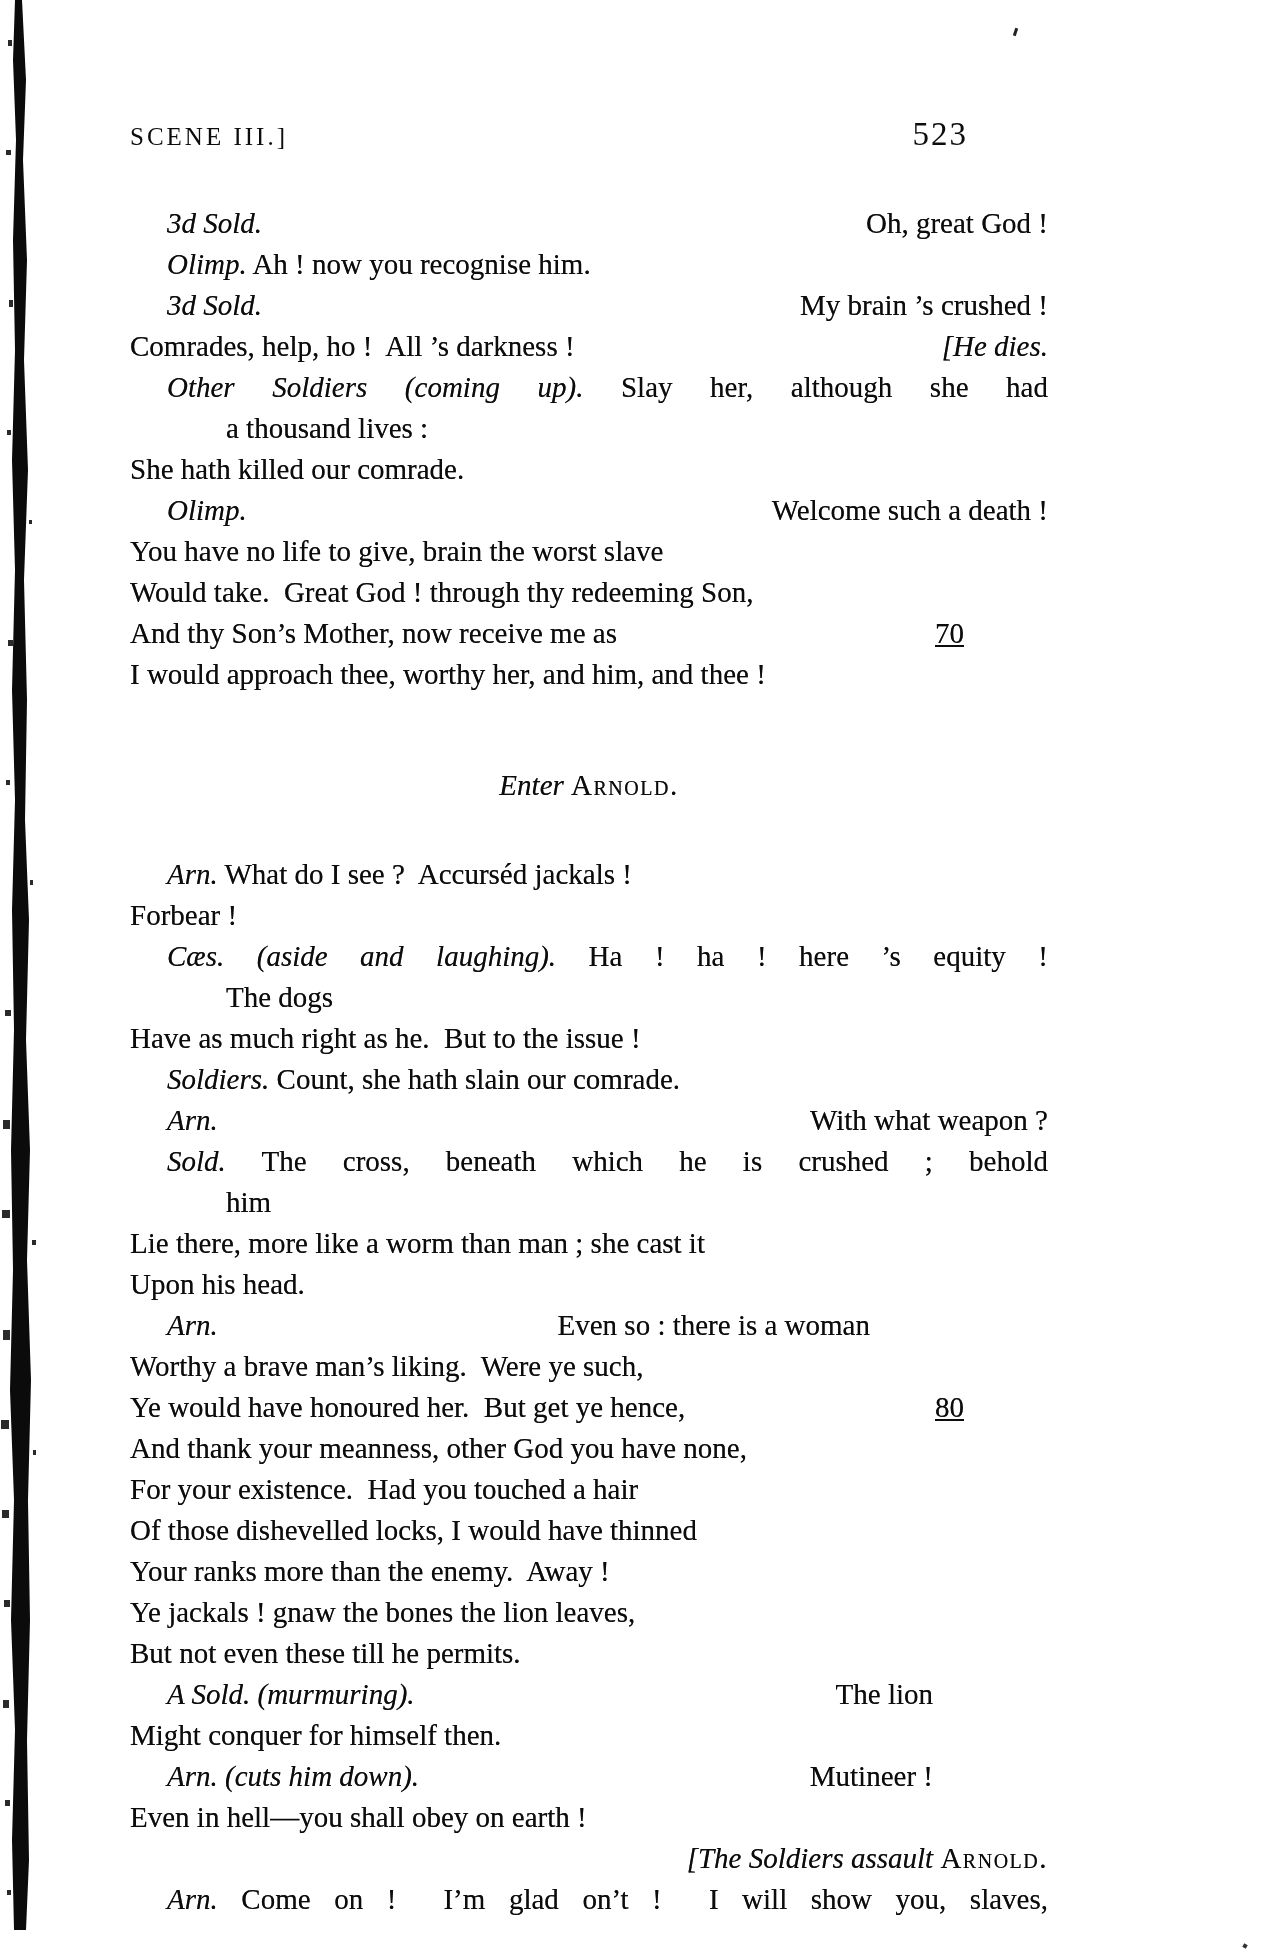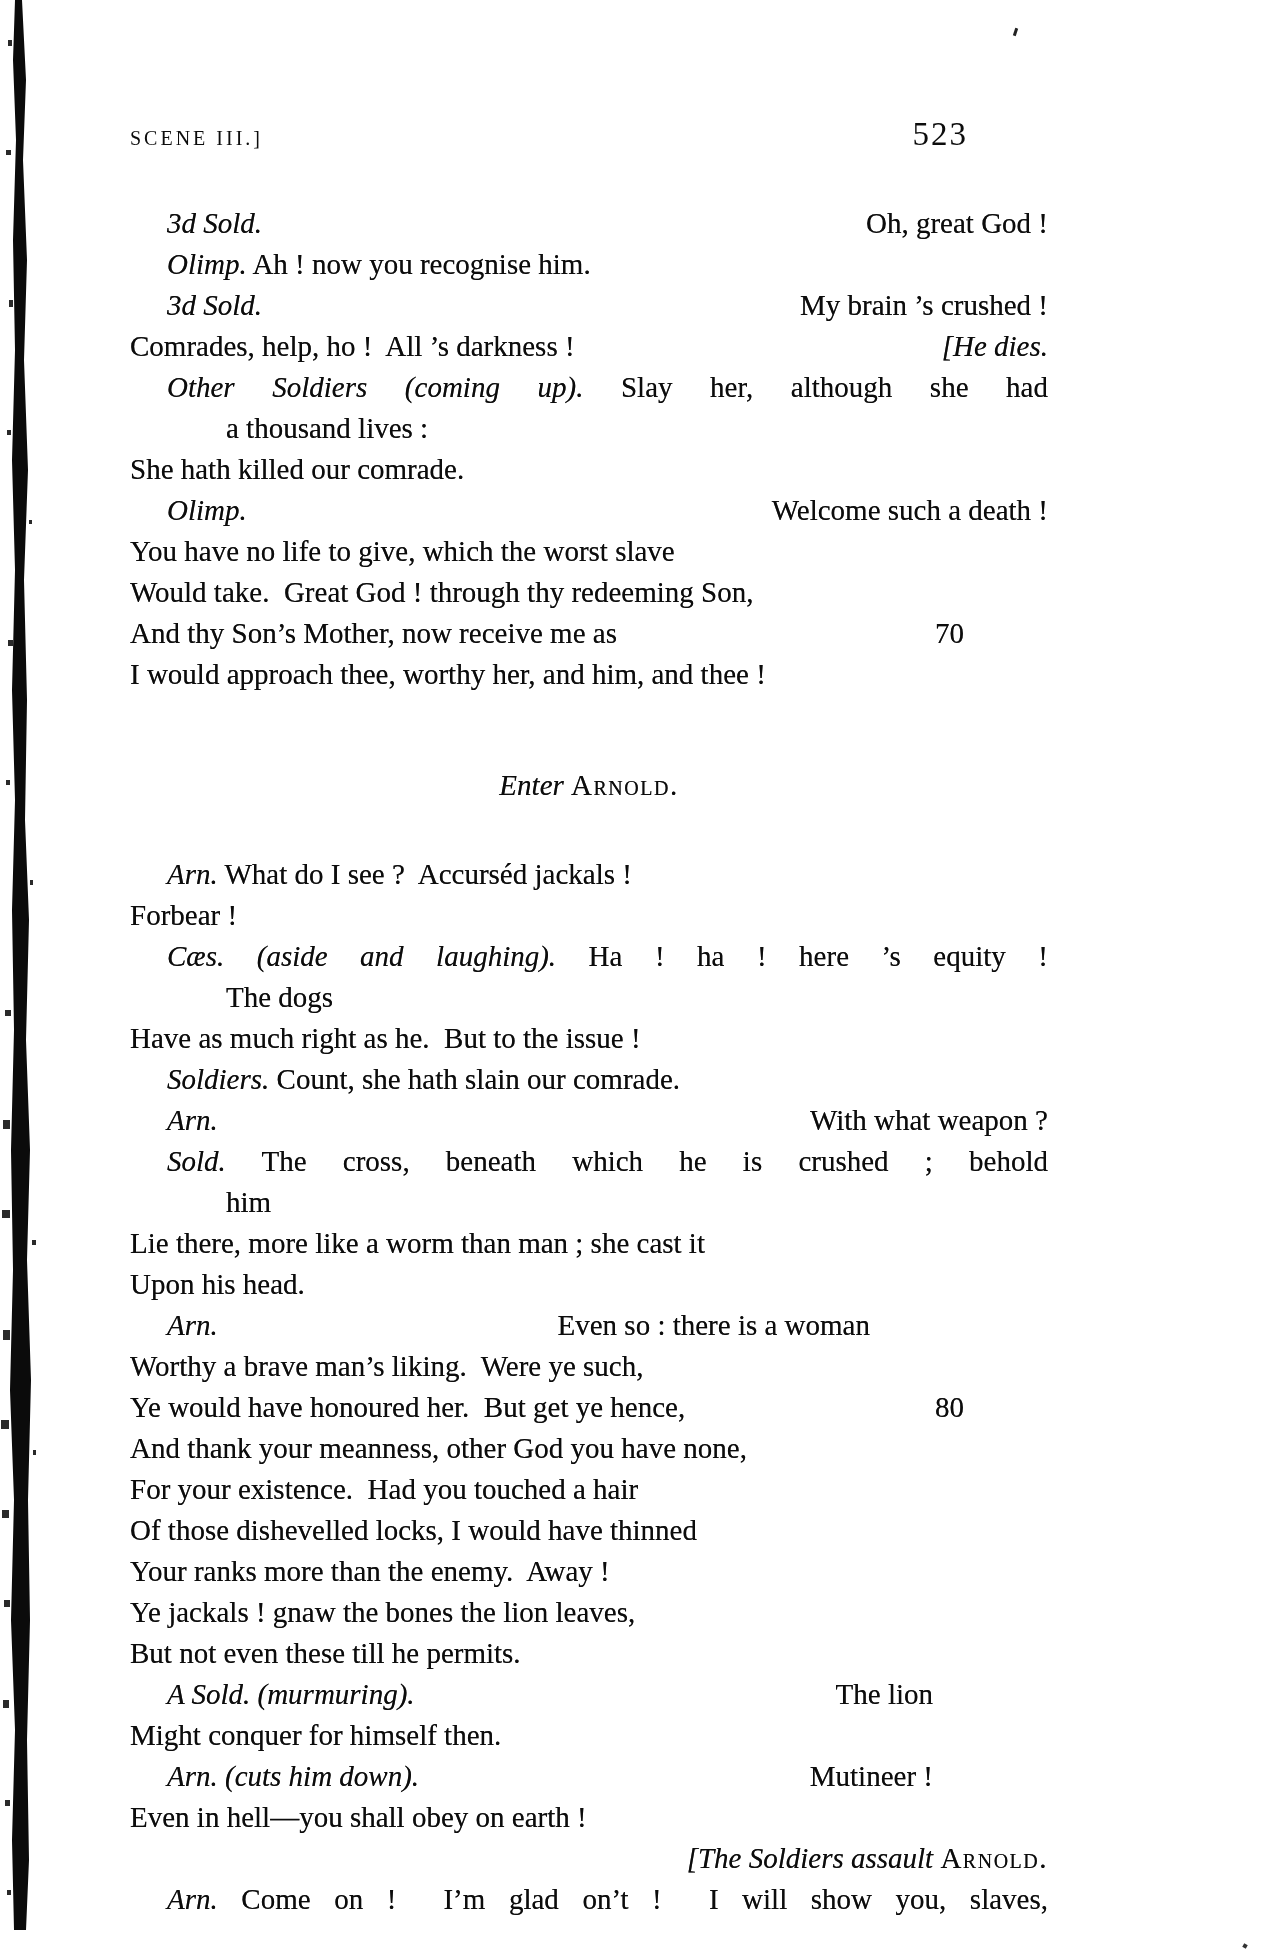--- a/index.html
+++ b/index.html
@@ -8,34 +8,34 @@
     background:#ffffff;
     font-family:"Liberation Serif","DejaVu Serif",serif;
     color:#0c0c0c;
     position:relative;
     overflow:hidden;
   }
   .page{position:absolute;inset:0;}
   .binding{position:absolute;left:0;top:0;}
   .content{position:absolute;left:130px;top:116px;width:918px;}
   .header{display:flex;align-items:baseline;width:100%;}
-  .scene{font-size:20px;letter-spacing:3px;white-space:pre;}
+  .scene{font-size:25px;letter-spacing:3px;white-space:pre;}
   .title{font-size:25px;letter-spacing:4px;margin-left:34px;white-space:pre;}
   .hspacer{flex:1;}
   .pageno{font-size:33px;letter-spacing:2px;margin-right:80px;}
   .lines{margin-top:50px;}
   .line{font-size:29px;line-height:41px;white-space:pre-wrap;text-shadow:0 0 0.6px rgba(0,0,0,0.65);}
   .indent{padding-left:37px;}
   .indent2{padding-left:96px;}
   .center{text-align:center;margin:70px 0 48px;}
   .rightline{text-align:right;}
   .split{display:flex;justify-content:space-between;align-items:baseline;}
   .lpart{white-space:pre-wrap;}
   .rpart{white-space:pre-wrap;}
-  .off84 .rpart{padding-right:84px;}
+  .off84 .rpart{padding-right:84px;text-decoration:underline;}
   .off115 .rpart{padding-right:115px;}
   .off178 .rpart{padding-right:178px;}
   .justify{text-align:justify;text-align-last:justify;-moz-text-align-last:justify;white-space:normal;}
   .it{font-style:italic;}
   .sc{font-variant:small-caps;letter-spacing:1.5px;}
   .speck{position:absolute;background:#222;}
   .speck-a{left:1014px;top:28px;width:3px;height:8px;transform:rotate(18deg);}
   .speck-b{left:1243px;top:1944px;width:4px;height:4px;transform:rotate(30deg);background:#333;}
 </style>
 </head>
@@ -81,21 +81,21 @@
     </div>
     <div class="lines" id="lines">
         <div class="line split indent"><span class="lpart"><span class="it">3d Sold.</span></span><span class="rpart"><span>Oh, great God !</span></span></div>
         <div class="line indent"><span class="it">Olimp.</span><span> Ah ! now you recognise him.</span></div>
         <div class="line split indent"><span class="lpart"><span class="it">3d Sold.</span></span><span class="rpart"><span>My brain ’s crushed !</span></span></div>
         <div class="line split"><span class="lpart"><span>Comrades, help, ho !&nbsp; All ’s darkness !</span></span><span class="rpart"><span class="it">[He dies.</span></span></div>
         <div class="line indent justify"><span class="it">Other Soldiers (coming up).</span><span> Slay her, although she had</span></div>
         <div class="line indent2"><span>a thousand lives :</span></div>
         <div class="line"><span>She hath killed our comrade.</span></div>
         <div class="line split indent"><span class="lpart"><span class="it">Olimp.</span></span><span class="rpart"><span>Welcome such a death !</span></span></div>
-        <div class="line"><span>You have no life to give, which the worst slave</span></div>
+        <div class="line"><span>You have no life to give, brain the worst slave</span></div>
         <div class="line"><span>Would take.&nbsp; Great God ! through thy redeeming Son,</span></div>
         <div class="line split off84"><span class="lpart"><span>And thy Son’s Mother, now receive me as</span></span><span class="rpart"><span>70</span></span></div>
         <div class="line"><span>I would approach thee, worthy her, and him, and thee !</span></div>
         <div class="line center"><span class="it">Enter </span><span class="sc">Arnold.</span></div>
         <div class="line indent"><span class="it">Arn.</span><span> What do I see ?&nbsp; Accurséd jackals !</span></div>
         <div class="line"><span>Forbear !</span></div>
         <div class="line indent justify"><span class="it">Cæs. (aside and laughing).</span><span> Ha ! ha ! here ’s equity !</span></div>
         <div class="line indent2"><span>The dogs</span></div>
         <div class="line"><span>Have as much right as he.&nbsp; But to the issue !</span></div>
         <div class="line indent"><span class="it">Soldiers.</span><span> Count, she hath slain our comrade.</span></div>

